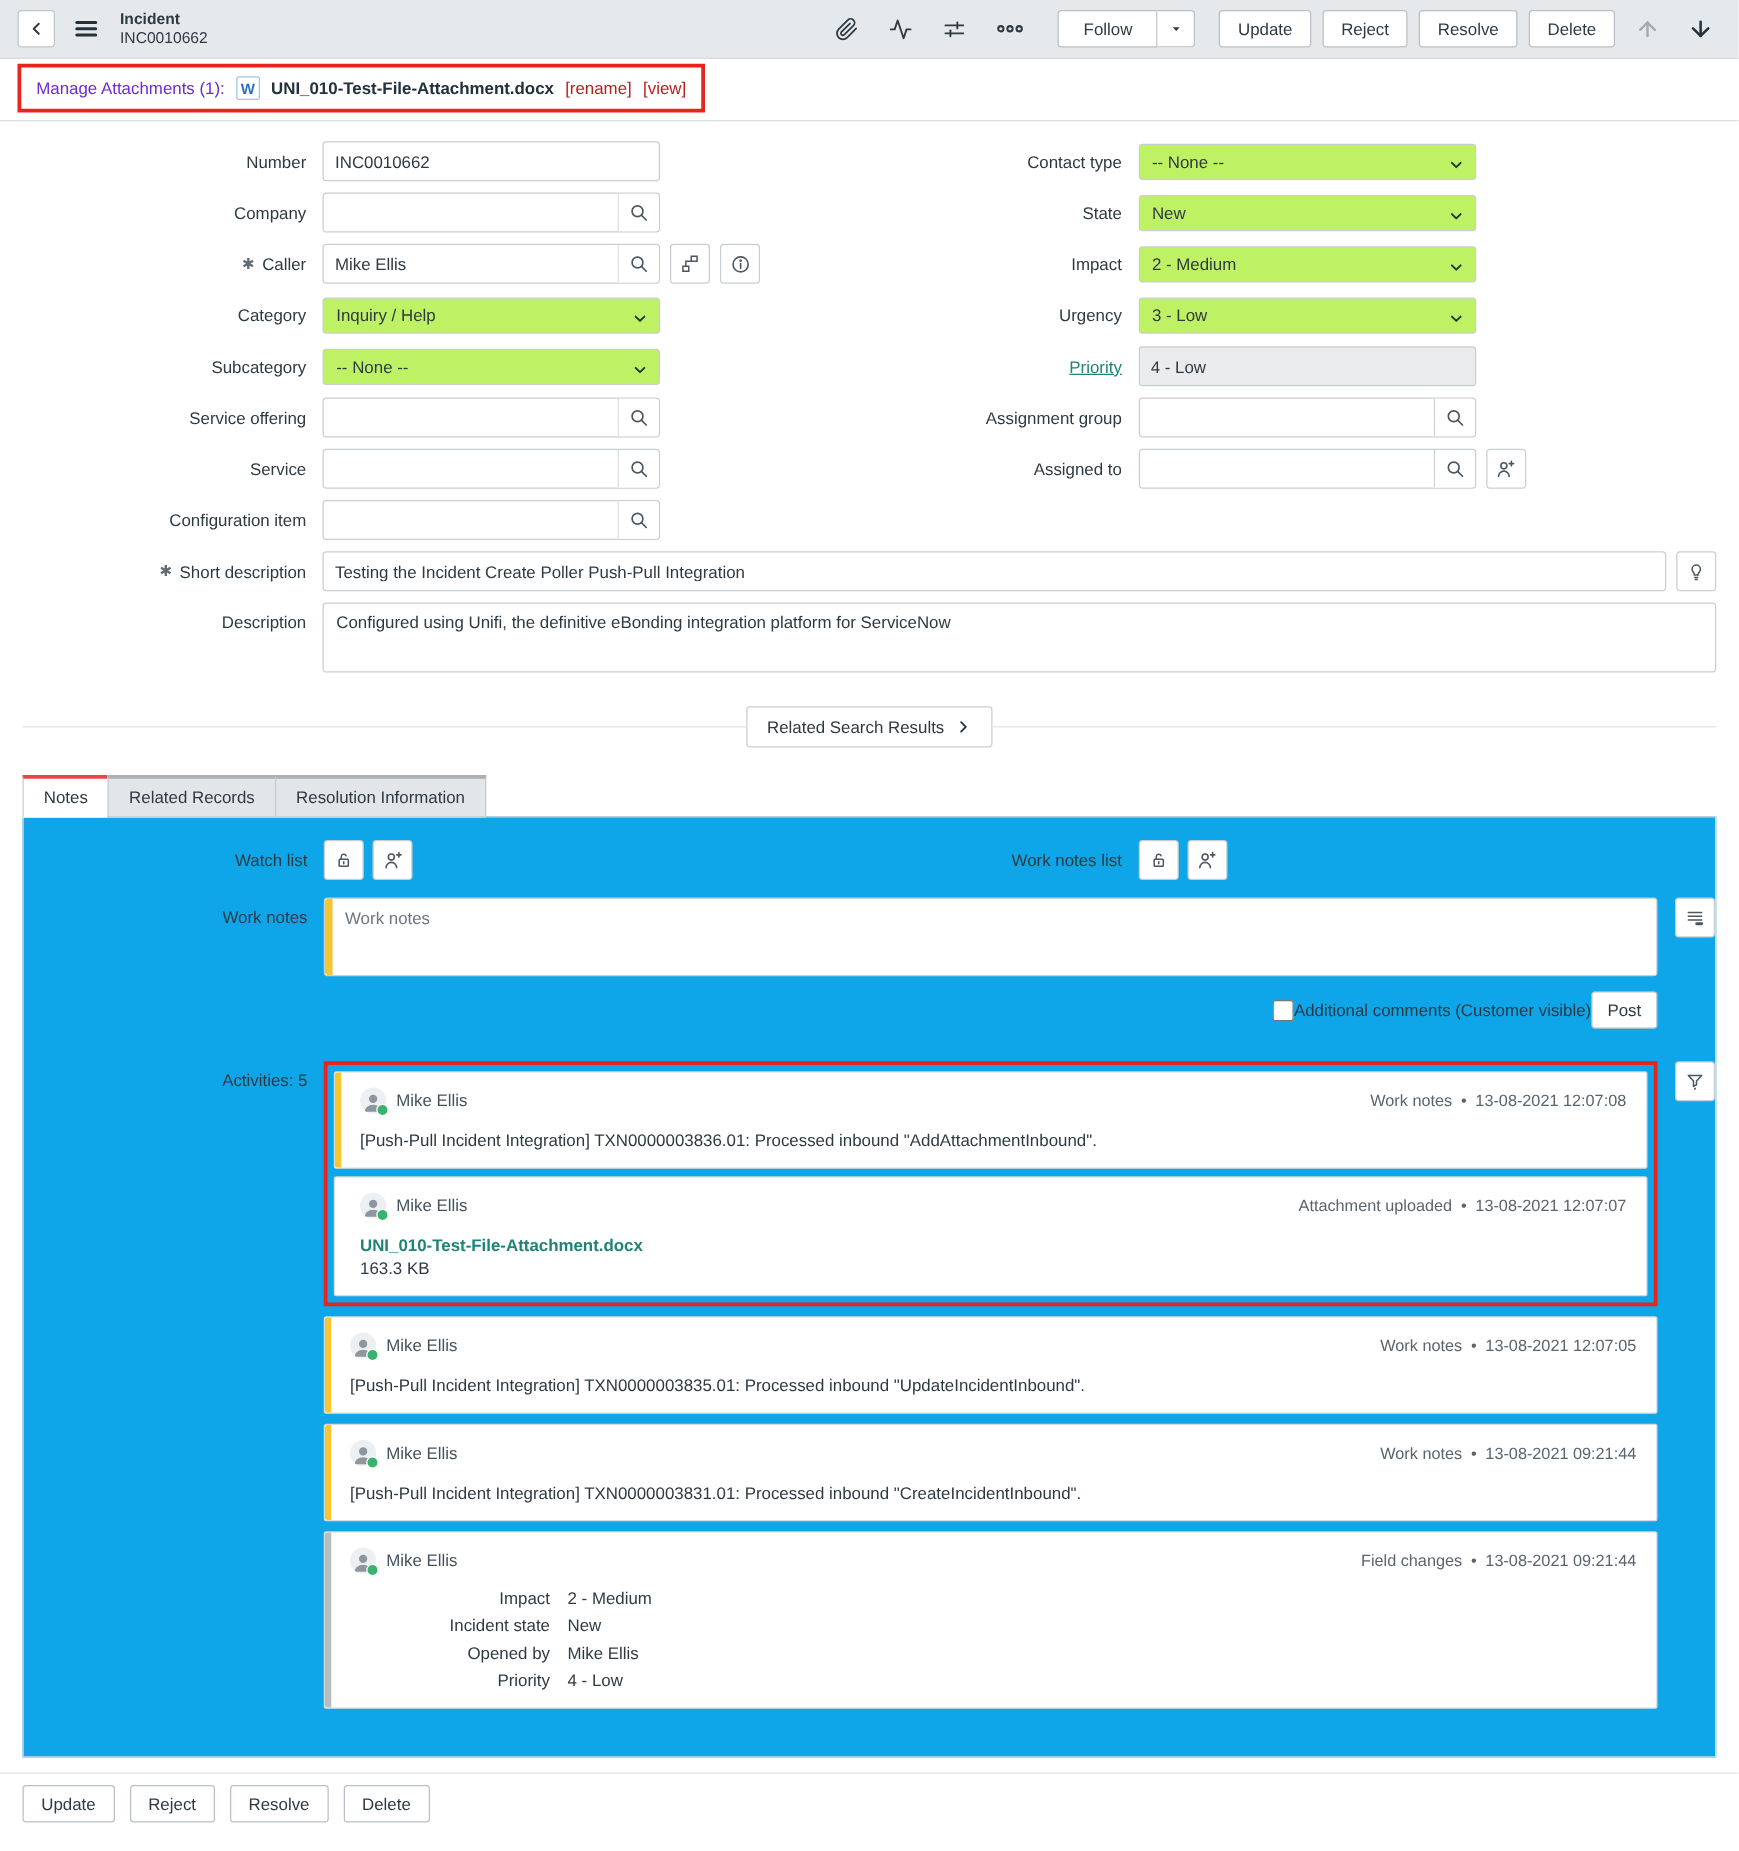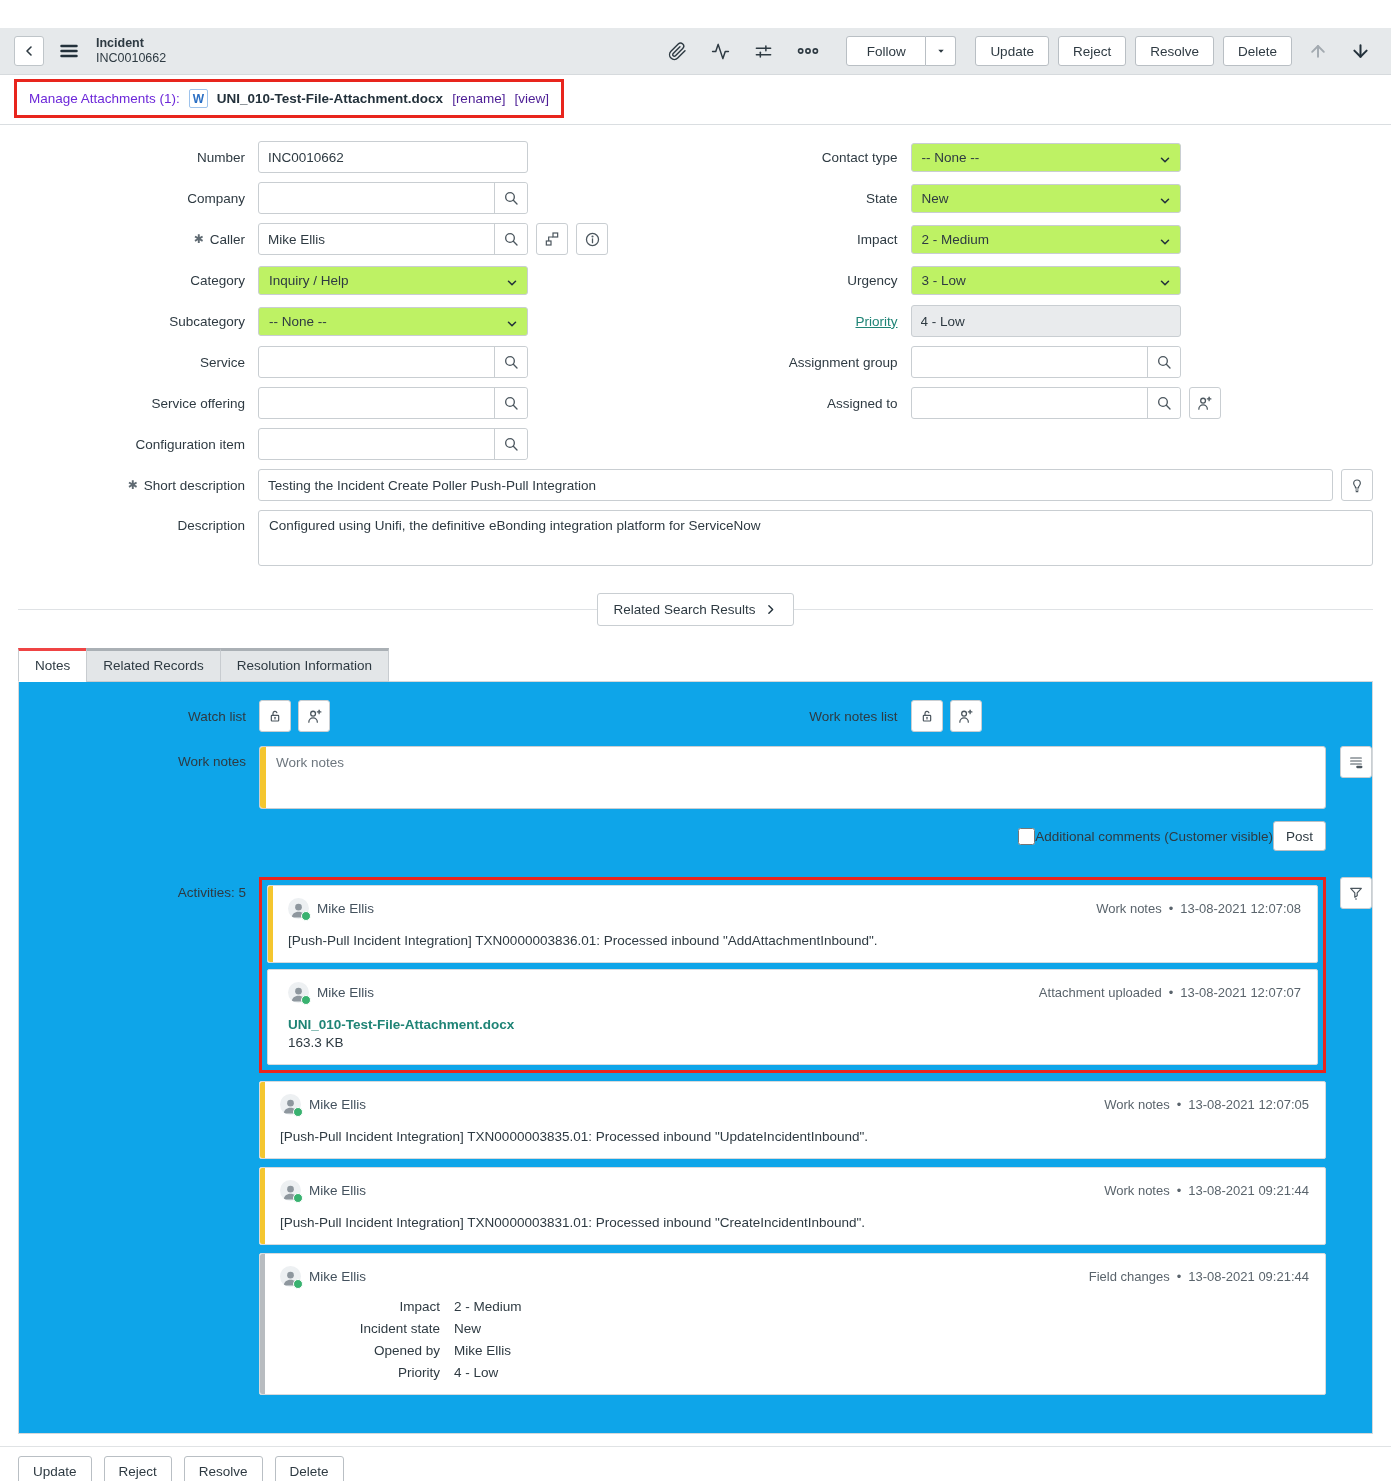--- a/index.html
+++ b/index.html
@@ -7,21 +7,21 @@
   body {
     width: 1391px; min-height: 1481px;
     font-family: "Liberation Sans", sans-serif;
     font-size: 13.5px; color: #2e3a42;
   }
   svg { display:block; }
 
   
   .header {
     height: 47px; background:#e6e9eb; border-bottom:1px solid #d6dadd;
-    display:flex; align-items:center; padding:0 14px; gap:10px;margin-top:28px;
+    display:flex; align-items:center; padding:0 14px; gap:10px;
   }
   .back-btn {
     width:30px; height:30px; background:#fff; border:1px solid #bfc5c9; border-radius:3px;
     display:flex; align-items:center; justify-content:center; cursor:pointer;
   }
   .burger { padding:4px; cursor:pointer; }
   .title-block { line-height:1.2; font-size:12.5px; margin-left:2px; }
   .title-block .t1 { font-weight:bold; }
   .header-spacer { flex:1; }
   .hicon { padding:5px 7px; cursor:pointer; display:flex; align-items:center; }
@@ -42,21 +42,21 @@
     display:inline-flex; align-items:center; gap:9px;
     border:3px solid #e8251d; padding:7px 12px; background:#fff;
   }
   .attach-label { color:#6d28d9; }
   .doc-icon {
     width:19px; height:19px; border:1px solid #9ec3ec; border-radius:2px; background:#fff;
     color:#2b6fc4; font-weight:bold; font-size:12px;
     display:flex; align-items:center; justify-content:center;
   }
   .attach-file { font-weight:bold; color:#23313b; cursor:pointer; }
-  .attach-action { color:#4c1d95; cursor:pointer; }
+  .attach-action { color:#b91c1c; cursor:pointer; }
 
   
   .form-area { padding: 16px 18px 4px; }
   .form-grid { display:grid; grid-template-columns: 1fr 1fr; column-gap:10px; }
   .frow { display:flex; align-items:center; margin-bottom:9px; min-height:32px; }
   .flabel { width:240px; text-align:right; padding-right:13px; flex-shrink:0;
     display:flex; justify-content:flex-end; align-items:center; gap:6px; }
   .col-right .flabel { width:210px; }
   .req { color:#5f6a72; font-size:12px; }
   .link-label { color:#1f8476; text-decoration:underline; cursor:pointer; }
@@ -317,35 +317,35 @@
           <span>-- None --</span>
           <span class="chev">
             <svg width="14" height="14" viewBox="0 0 24 24" fill="none" stroke="#23313b" stroke-width="2.6" stroke-linecap="round" stroke-linejoin="round">
                 <polyline points="6 9 12 15 18 9"></polyline>
               </svg>
           </span>
         </div>
       </div>
       <div class="frow">
         <div class="flabel">
-            <span>Service</span>
+            <span>Service offering</span>
           </div>
         <div class="ctrl lookup">
           <input value="" style="">
           <span class="lu-btn">
             <svg width="16" height="16" viewBox="0 0 24 24" fill="none" stroke="#4b565e" stroke-width="2" stroke-linecap="round">
                 <circle cx="10.5" cy="10.5" r="6.5"></circle>
                 <line x1="15.5" y1="15.5" x2="21" y2="21"></line>
               </svg>
           </span>
         </div>
       </div>
       <div class="frow">
         <div class="flabel">
-            <span>Service offering</span>
+            <span>Service</span>
           </div>
         <div class="ctrl lookup">
           <input value="" style="">
           <span class="lu-btn">
             <svg width="16" height="16" viewBox="0 0 24 24" fill="none" stroke="#4b565e" stroke-width="2" stroke-linecap="round">
                 <circle cx="10.5" cy="10.5" r="6.5"></circle>
                 <line x1="15.5" y1="15.5" x2="21" y2="21"></line>
               </svg>
           </span>
         </div>

